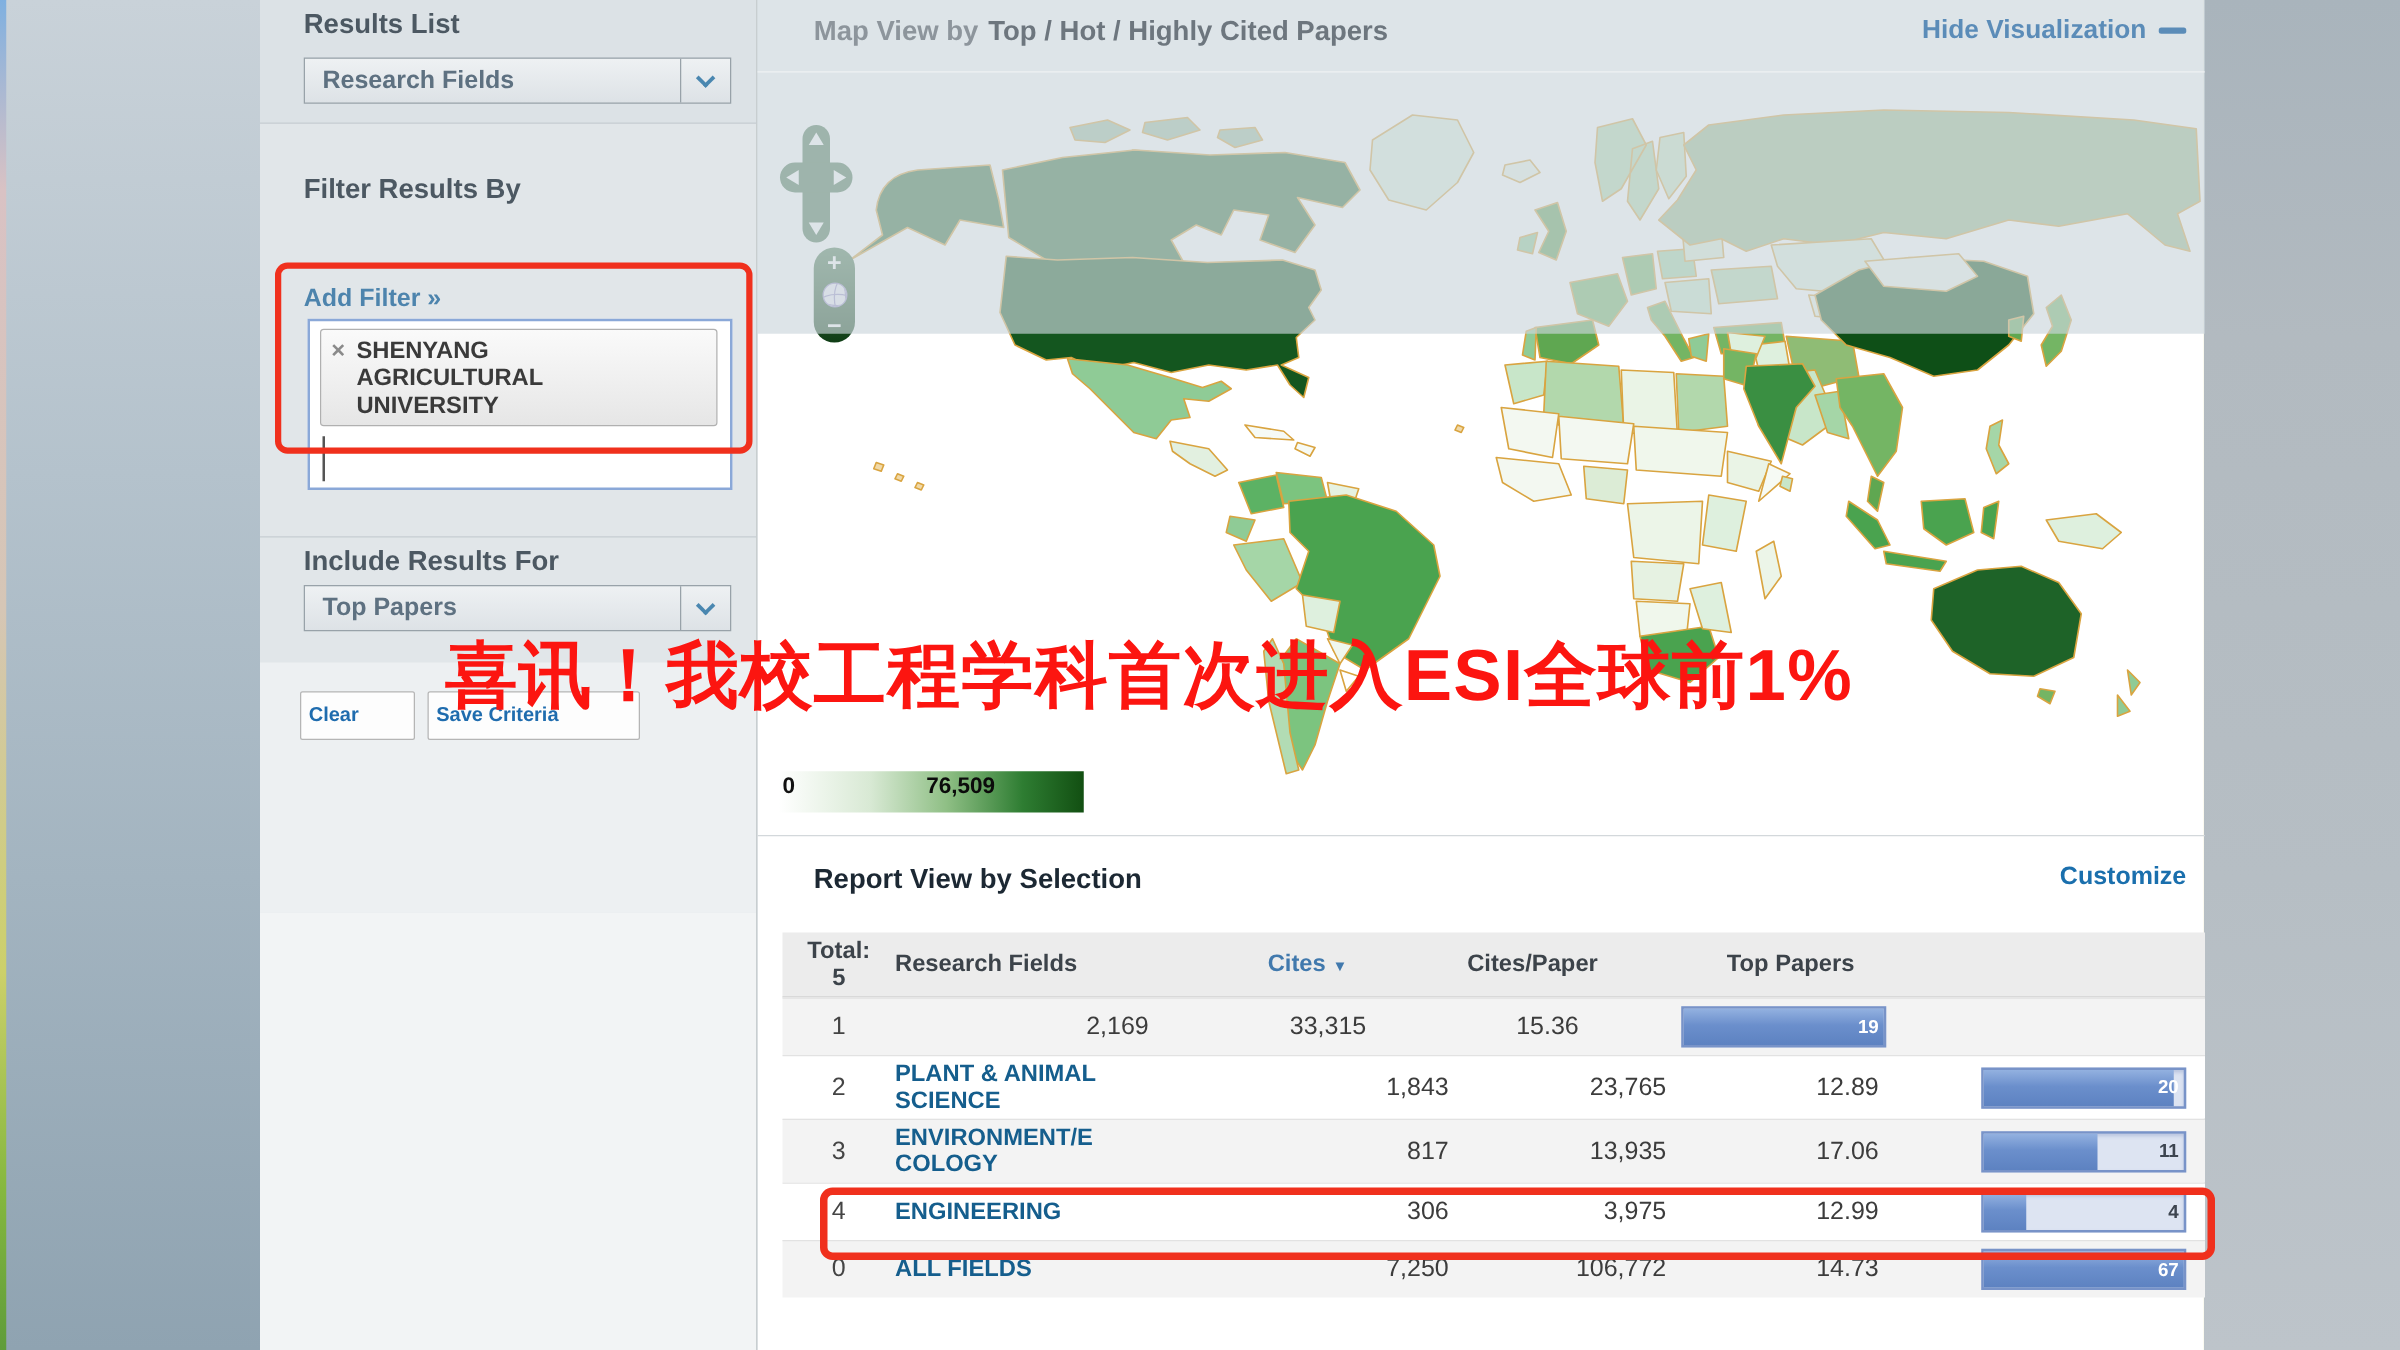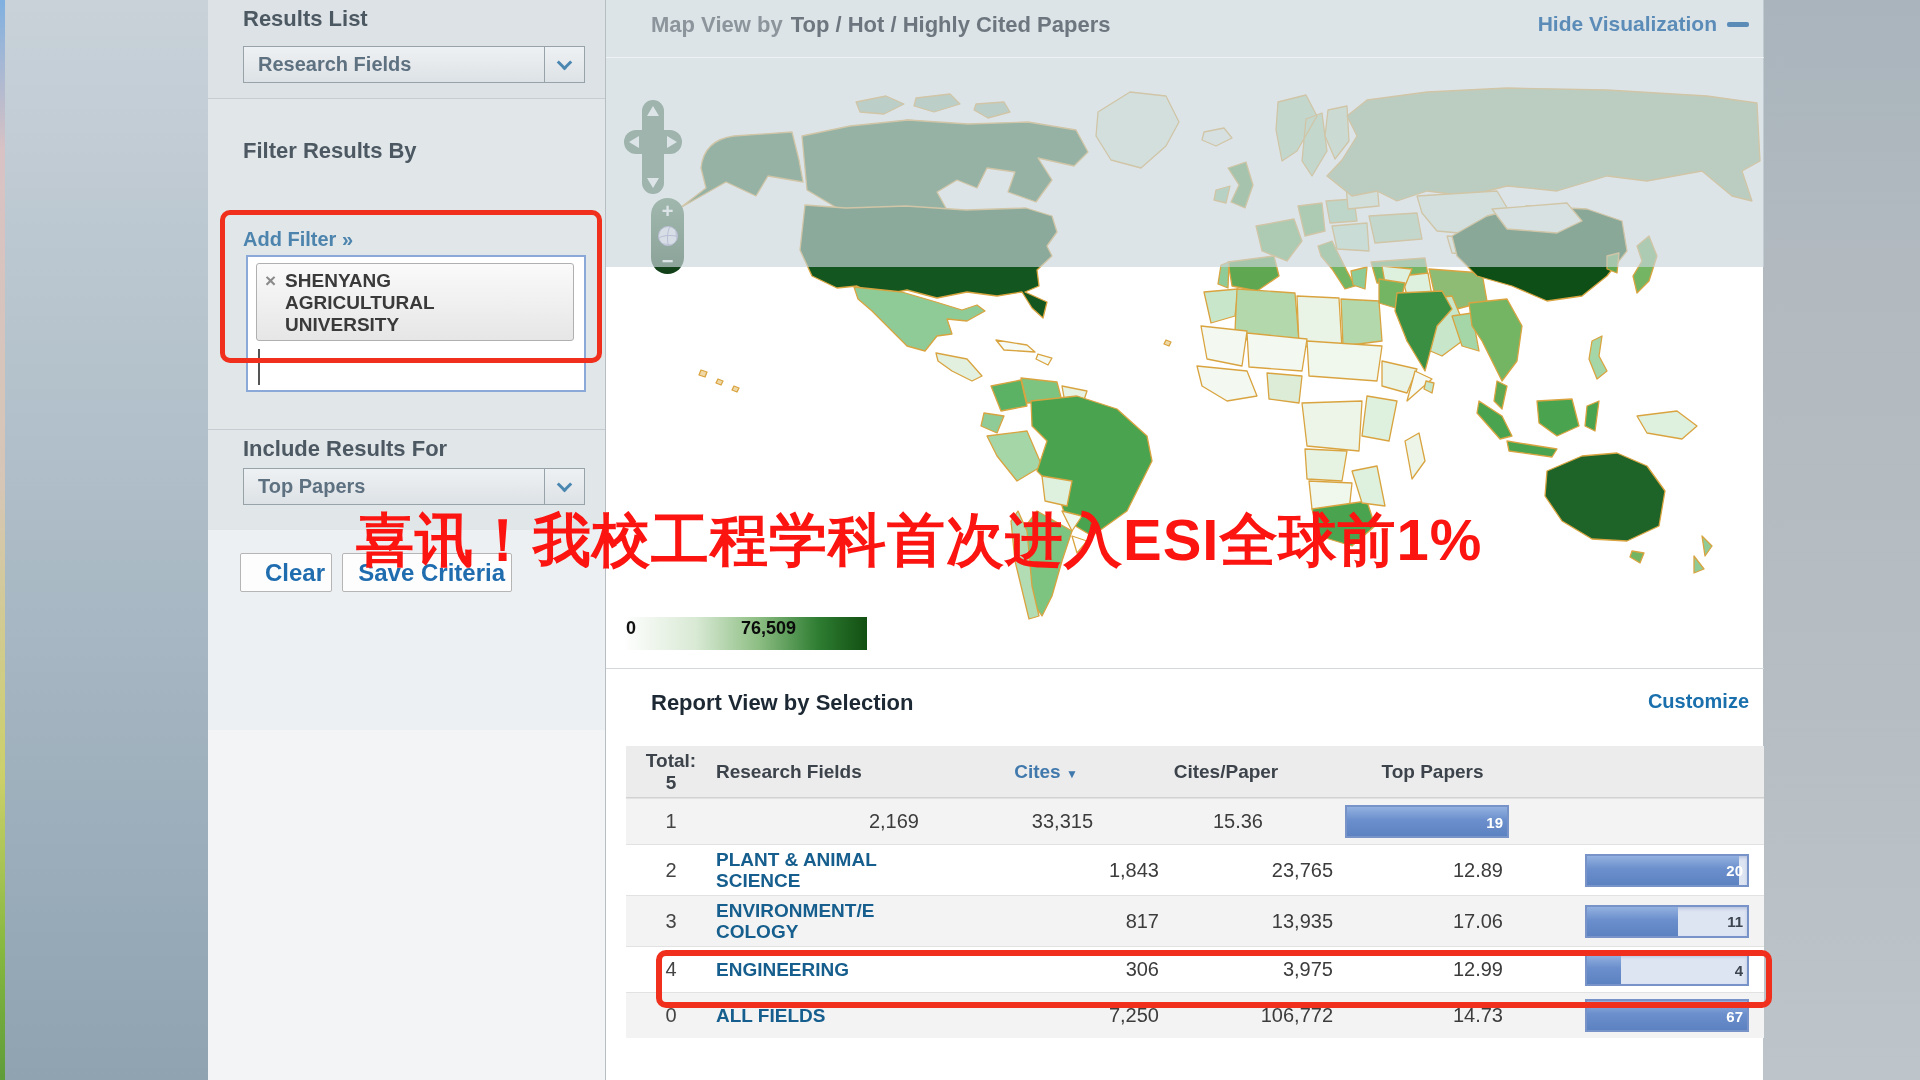--- a/index.html
+++ b/index.html
@@ -31,21 +31,21 @@
   .filter-note{position:absolute;left:35px;top:180px;width:300px;font-size:17px;line-height:21px;
     font-style:italic;font-weight:bold;color:#9aa6ae;}
   .add-filter{position:absolute;left:35px;top:228px;font-size:20px;font-weight:bold;color:#4d84ad;cursor:pointer;}
   .filter-box{position:absolute;left:38px;top:255px;width:340px;height:137px;background:#fff;border:2px solid #8aa8d8;}
   .filter-tag{position:absolute;left:8px;top:6px;width:318px;height:78px;border:1px solid #b0b0b0;border-radius:3px;
     background:linear-gradient(180deg,#fafafa,#e6e6e6);display:flex;padding:6px 8px;}
   .tag-x{font-size:19px;font-weight:bold;color:#8a8a8a;margin-right:9px;line-height:22px;}
   .tag-text{font-size:19px;font-weight:bold;color:#3a3a3a;line-height:22px;width:250px;}
   .cursor{position:absolute;left:10px;top:92px;width:2px;height:36px;background:#555;}
   .btn{position:absolute;height:39px;background:#fdfdfd;border:1px solid #b5b5b5;border-radius:2px;
-    font-size:24px;font-weight:bold;color:#1f6cae;text-align:right;cursor:pointer;}
+    font-size:16px;font-weight:bold;color:#1f6cae;text-align:left;cursor:pointer;}
 
   
   .content{position:absolute;left:605px;top:0;width:1158px;height:1080px;background:#fff;border-left:1px solid #b6bec4;}
   .map-svg{position:absolute;left:0;top:40px;z-index:1;}
   .map-controls{position:absolute;z-index:2;}
   .dpad-v{position:absolute;left:36px;top:100px;width:22px;height:94px;border-radius:11px;background:#47724f;}
   .dpad-h{position:absolute;left:18px;top:130px;width:58px;height:24px;border-radius:12px;background:#47724f;}
   .tri{position:absolute;width:0;height:0;}
   .tri-up{left:41px;top:106px;border-left:6px solid transparent;border-right:6px solid transparent;border-bottom:10px solid #fff;}
   .tri-down{left:41px;top:178px;border-left:6px solid transparent;border-right:6px solid transparent;border-top:10px solid #fff;}

